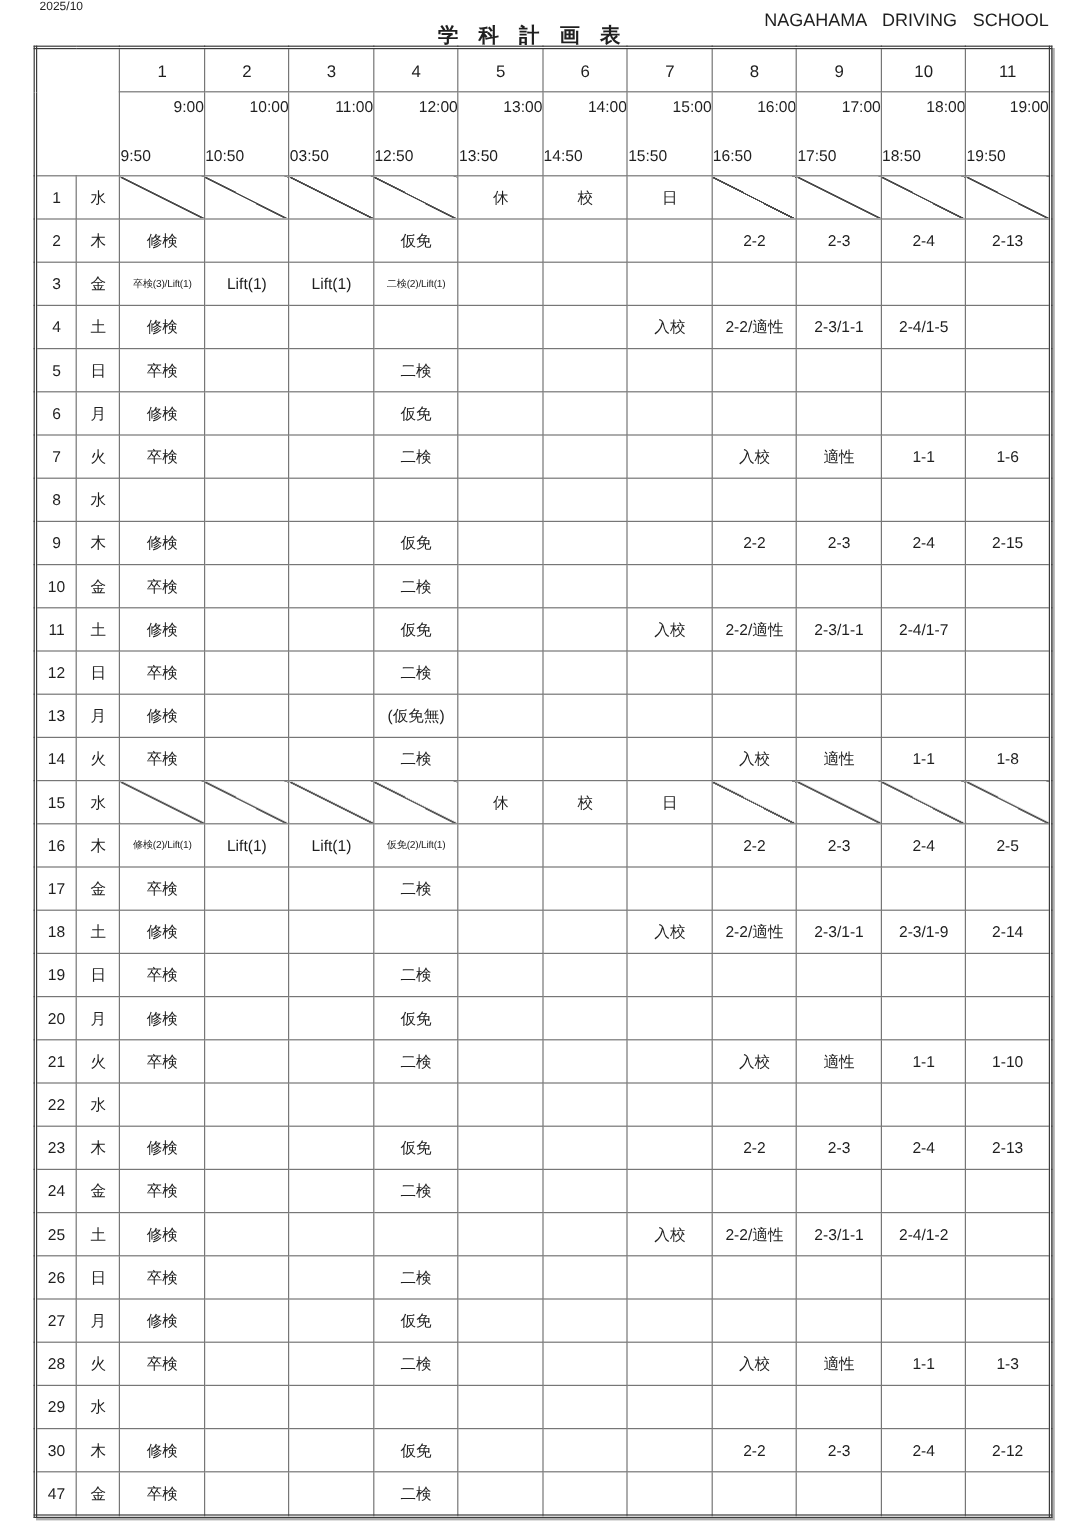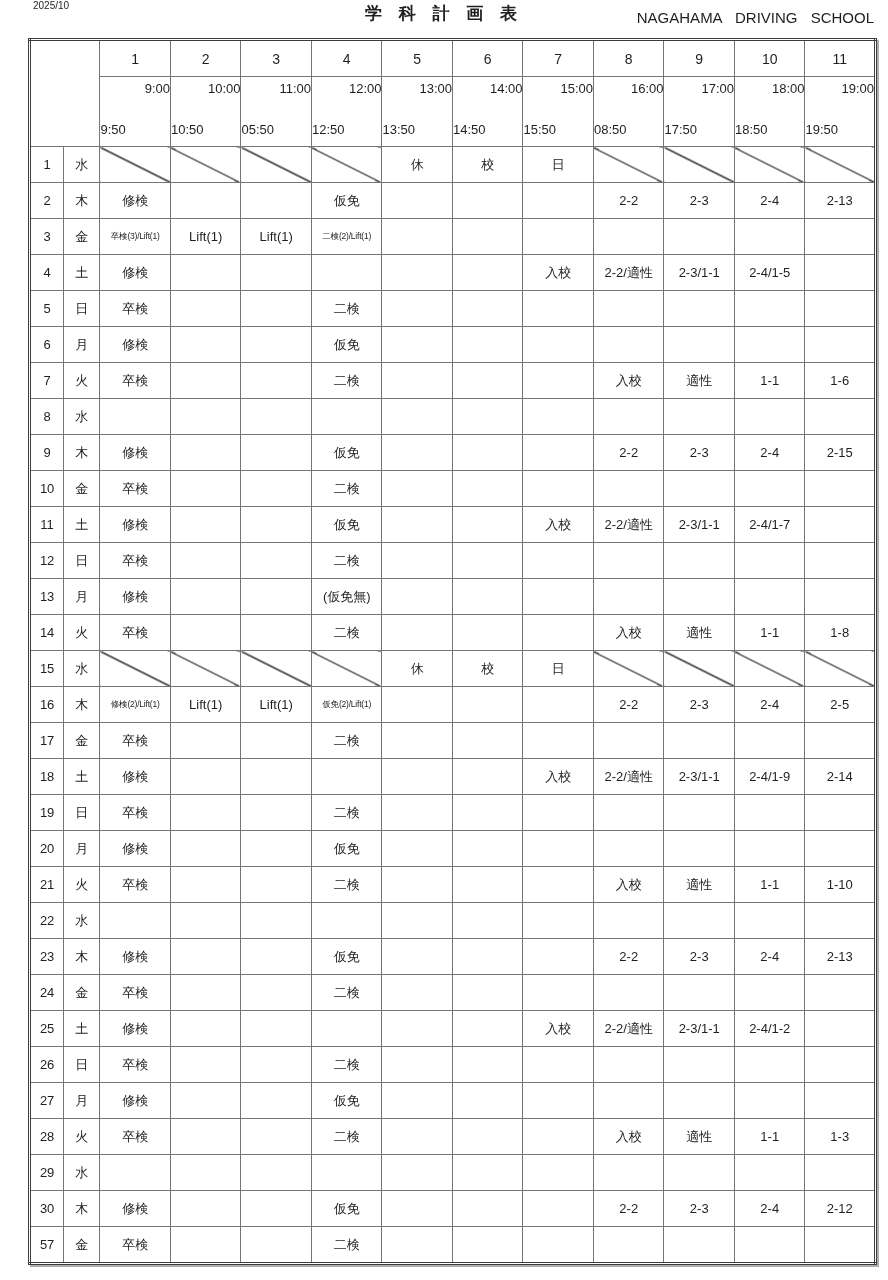--- a/index.html
+++ b/index.html
@@ -5,21 +5,21 @@
   html,body{margin:0;padding:0;background:#fff;}
   body{
     width:888px;height:1280px;
     font-family:"Liberation Sans","DejaVu Sans",sans-serif;
     color:#1f1f1f;
     -webkit-font-smoothing:antialiased;
   }
   .page-header{position:relative;height:38px;}
   .doc-date{position:absolute;left:33px;top:0;font-size:10px;}
   .doc-title{
-    position:absolute;left:0;right:0;top:2px;text-align:center;
+    position:absolute;left:0;right:0;top:18px;text-align:center;
     font-size:17px;font-weight:600;letter-spacing:6px;
   }
   .doc-school{position:absolute;right:14px;top:9px;font-size:15px;word-spacing:9px;}
 
   table.sched{
     margin-left:28px;
     width:849px;
     border-collapse:collapse;
     table-layout:fixed;
     border:3px double #3c3c3c;
@@ -93,41 +93,41 @@
         <td class="time">
           <div class="t-start">9:00</div>
           <div class="t-end">9:50</div>
         </td>
         <td class="time">
           <div class="t-start">10:00</div>
           <div class="t-end">10:50</div>
         </td>
         <td class="time">
           <div class="t-start">11:00</div>
-          <div class="t-end">05:50</div>
+          <div class="t-end">03:50</div>
         </td>
         <td class="time">
           <div class="t-start">12:00</div>
           <div class="t-end">12:50</div>
         </td>
         <td class="time">
           <div class="t-start">13:00</div>
           <div class="t-end">13:50</div>
         </td>
         <td class="time">
           <div class="t-start">14:00</div>
           <div class="t-end">14:50</div>
         </td>
         <td class="time">
           <div class="t-start">15:00</div>
           <div class="t-end">15:50</div>
         </td>
         <td class="time">
           <div class="t-start">16:00</div>
-          <div class="t-end">08:50</div>
+          <div class="t-end">16:50</div>
         </td>
         <td class="time">
           <div class="t-start">17:00</div>
           <div class="t-end">17:50</div>
         </td>
         <td class="time">
           <div class="t-start">18:00</div>
           <div class="t-end">18:50</div>
         </td>
         <td class="time">
@@ -397,21 +397,21 @@
         <td class="dow">土</td>
         <td class="cell">修検</td>
         <td class="cell"></td>
         <td class="cell"></td>
         <td class="cell"></td>
         <td class="cell"></td>
         <td class="cell"></td>
         <td class="cell">入校</td>
         <td class="cell">2-2/適性</td>
         <td class="cell">2-3/1-1</td>
-        <td class="cell">2-4/1-9</td>
+        <td class="cell">2-3/1-9</td>
         <td class="cell">2-14</td>
       </tr>
       <tr>
         <td class="daynum">19</td>
         <td class="dow">日</td>
         <td class="cell">卒検</td>
         <td class="cell"></td>
         <td class="cell"></td>
         <td class="cell">二検</td>
         <td class="cell"></td>
@@ -581,21 +581,21 @@
         <td class="cell">仮免</td>
         <td class="cell"></td>
         <td class="cell"></td>
         <td class="cell"></td>
         <td class="cell">2-2</td>
         <td class="cell">2-3</td>
         <td class="cell">2-4</td>
         <td class="cell">2-12</td>
       </tr>
       <tr>
-        <td class="daynum">57</td>
+        <td class="daynum">47</td>
         <td class="dow">金</td>
         <td class="cell">卒検</td>
         <td class="cell"></td>
         <td class="cell"></td>
         <td class="cell">二検</td>
         <td class="cell"></td>
         <td class="cell"></td>
         <td class="cell"></td>
         <td class="cell"></td>
         <td class="cell"></td>

